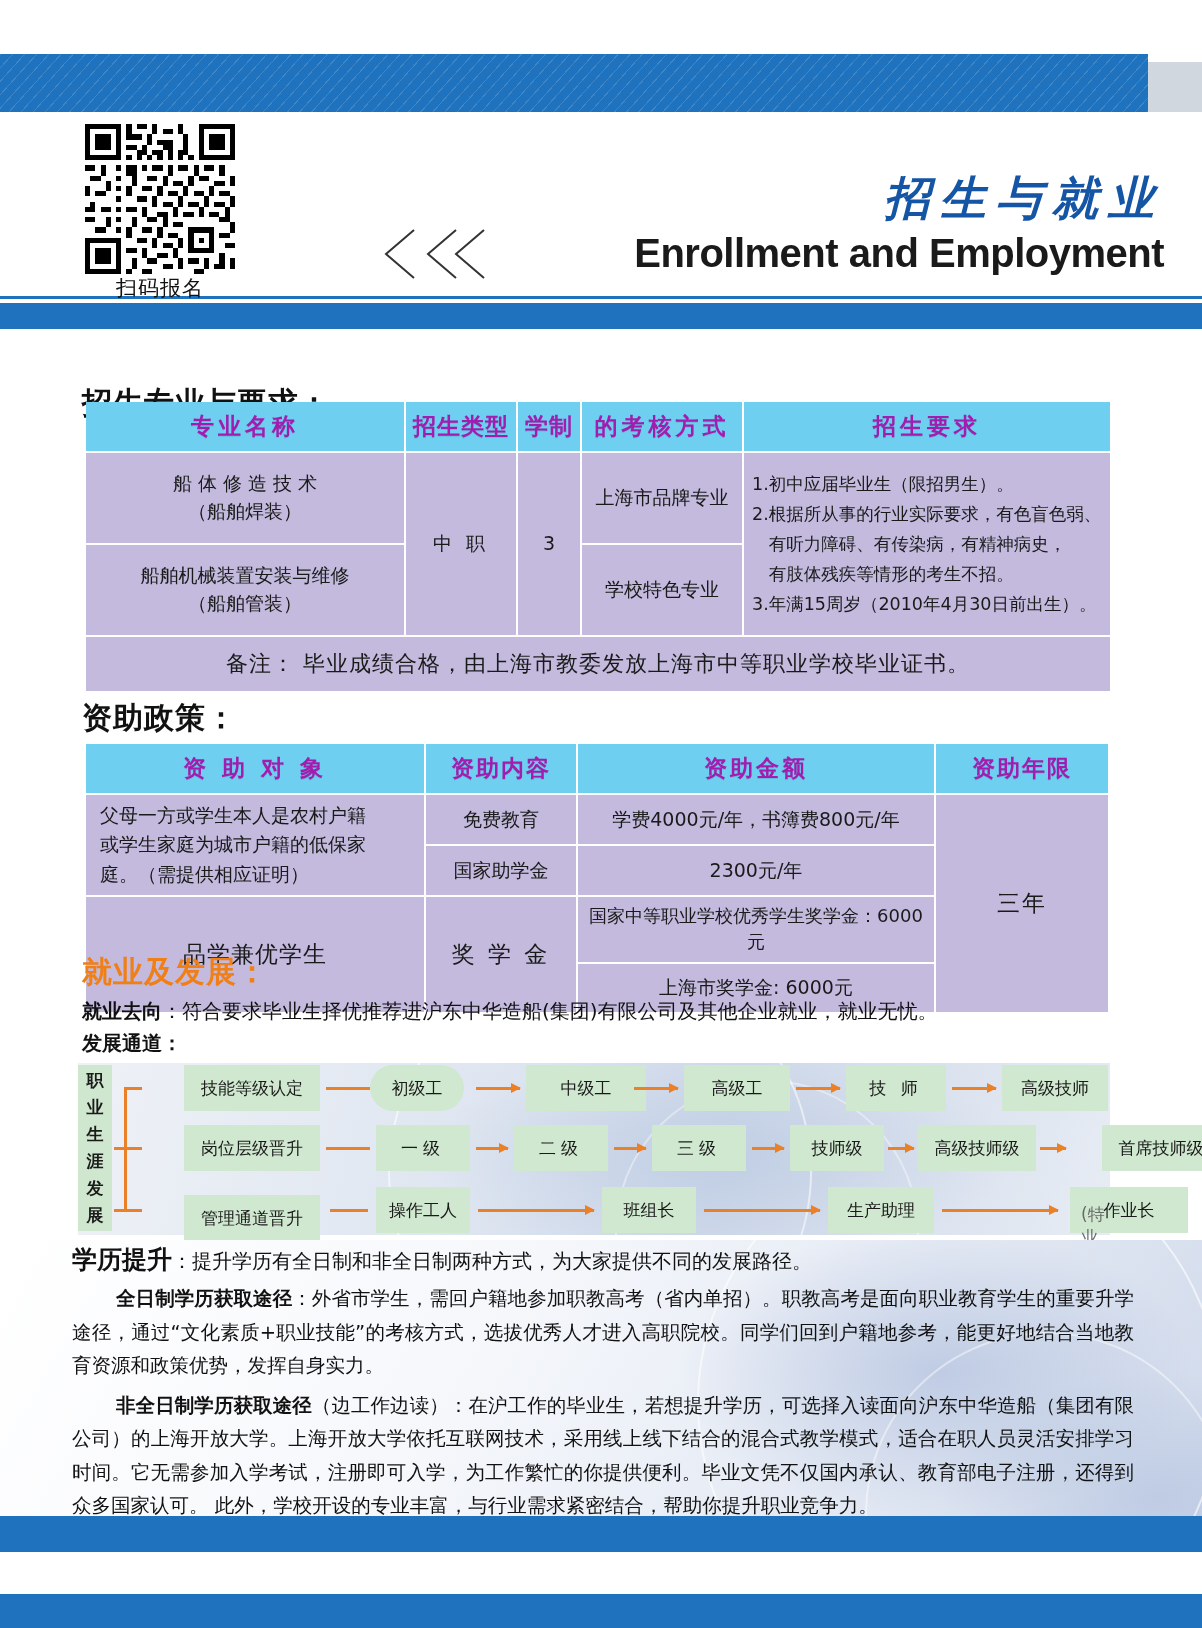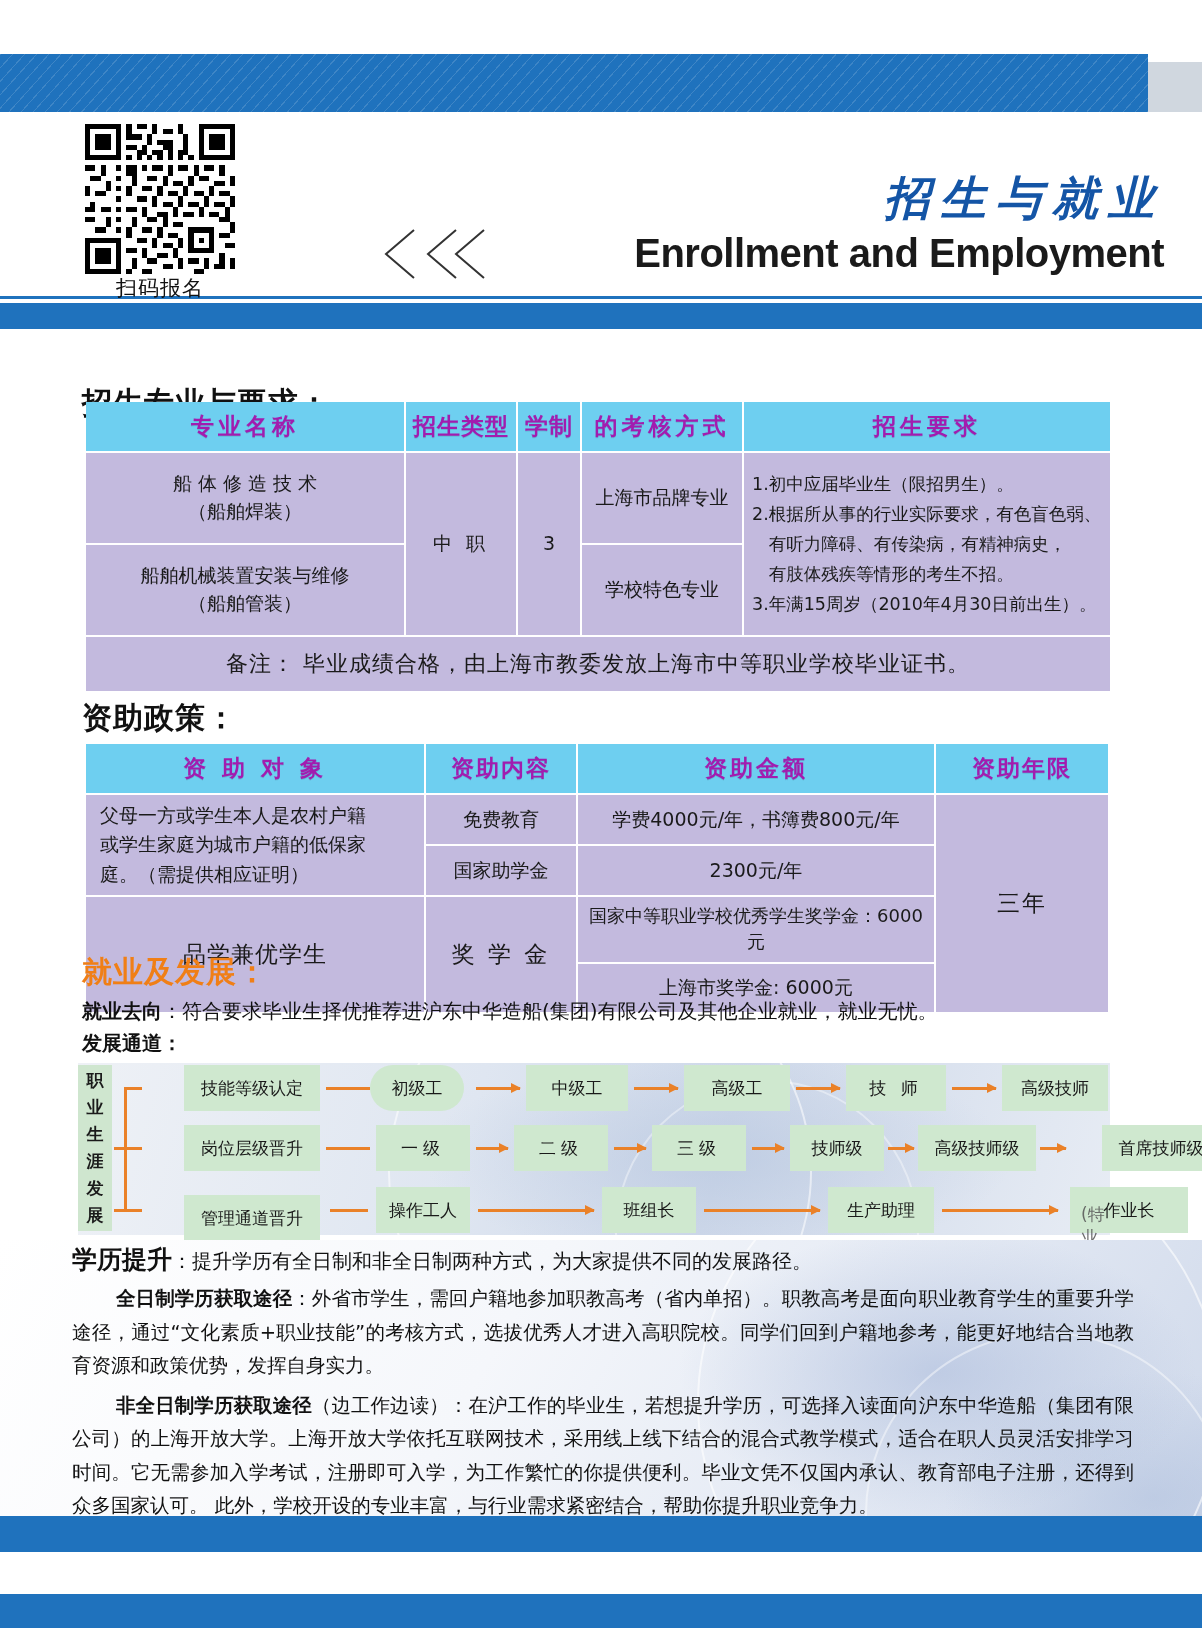--- a/index.html
+++ b/index.html
@@ -607,21 +607,21 @@
 
     <div class="bracket-v" style="left:46px; top:24px; height:124px;"></div>
     <div class="bracket-h" style="left:46px; top:24px; width:18px;"></div>
     <div class="bracket-h" style="left:36px; top:84px; width:28px;"></div>
     <div class="bracket-h" style="left:36px; top:146px; width:28px;"></div>
 
     <div class="node" style="left:106px; top:2px; width:136px;">技能等级认定</div>
     <div class="arrow noheadtip" style="left:248px; top:24px; width:44px;"></div>
     <div class="node" style="left:292px; top:2px; width:94px;border-radius:23px;">初级工</div>
     <div class="arrow" style="left:398px; top:24px; width:44px;"></div>
-    <div class="node" style="left:448px; top:2px; width:102px;">中级工</div>
+    <div class="node" style="left:448px; top:2px; width:120px;">中级工</div>
     <div class="arrow" style="left:556px; top:24px; width:44px;"></div>
     <div class="node" style="left:606px; top:2px; width:106px;">高级工</div>
     <div class="arrow" style="left:718px; top:24px; width:44px;"></div>
     <div class="node sp" style="left:768px; top:2px; width:100px;">技  师</div>
     <div class="arrow" style="left:874px; top:24px; width:44px;"></div>
     <div class="node" style="left:924px; top:2px; width:106px;">高级技师</div>
 
     <div class="node" style="left:106px; top:62px; width:136px;">岗位层级晋升</div>
     <div class="arrow noheadtip" style="left:248px; top:84px; width:44px;"></div>
     <div class="node sp" style="left:298px; top:62px; width:94px;">一级</div>

